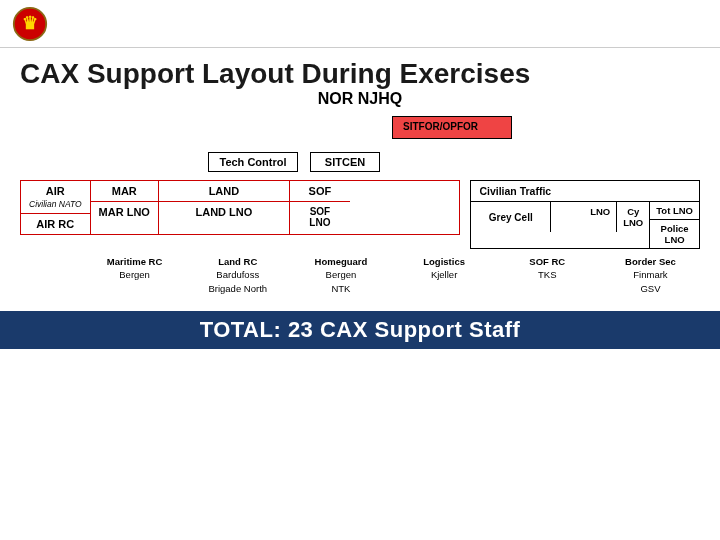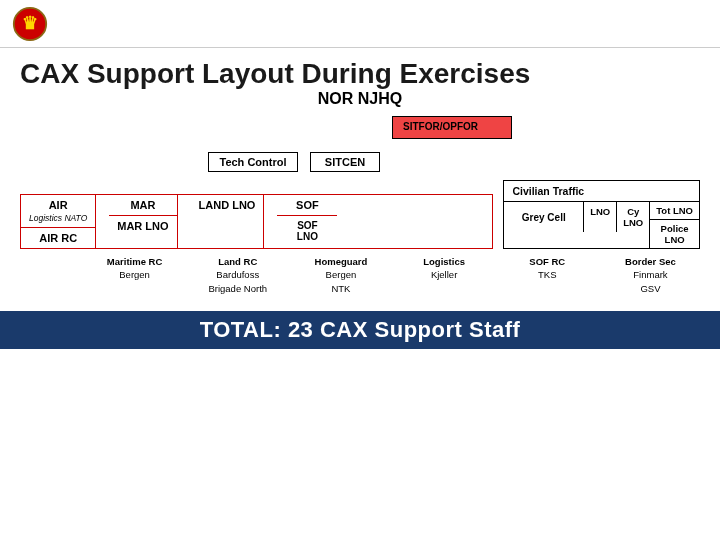--- a/index.html
+++ b/index.html
@@ -113,23 +113,22 @@
     
     #left-columns {
       display: flex;
       flex-direction: column;
       flex: 1;
     }
 
     #main-row {
       display: flex;
       align-items: stretch;
-      gap: 13px;
+      gap: 0;
       border: 1.5px solid #c00;
-      margin-top: 14px;
     }
 
     .col-group {
       display: flex;
       flex-direction: column;
       border-right: 1.5px solid #c00;
     }
     .col-group:last-child { border-right: none; }
 
     .col-top {
@@ -184,20 +183,21 @@
       font-weight: bold;
       font-size: 10.5px;
       padding: 4px 8px;
       border-bottom: 1.5px solid #000;
       text-align: left;
     }
 
     #grey-row {
       display: flex;
       align-items: stretch;
+      gap: 33px;
     }
 
     #grey-cell-label {
       font-weight: bold;
       font-size: 10px;
       padding: 4px 6px;
       border-right: 1.5px solid #000;
       flex: 1;
       display: flex;
       align-items: center;
@@ -297,31 +297,32 @@
     </div>
 
     <div id="middle-section">
 
       <div id="left-columns">
         <div id="main-row">
 
           <div class="col-group" id="air-col">
             <div class="col-top">
               <span>AIR</span><br>
-              <span class="air-sub">Logistics NATO</span>
+              <span class="air-sub">Civilian NATO</span>
             </div>
             <div class="col-bottom">AIR RC</div>
           </div>
 
           <div class="col-group" id="mar-col">
             <div class="col-top">MAR</div>
             <div class="col-bottom">MAR LNO</div>
           </div>
 
           <div class="col-group" id="land-col">
+            <div class="col-top">LAND</div>
             <div class="land-lno-cell">LAND LNO</div>
           </div>
 
           <div class="col-group" id="sof-col" style="border-right:none;">
             <div class="col-top">SOF</div>
             <div class="sof-lno-cell">SOF<br>LNO</div>
           </div>
 
         </div>
       </div>

